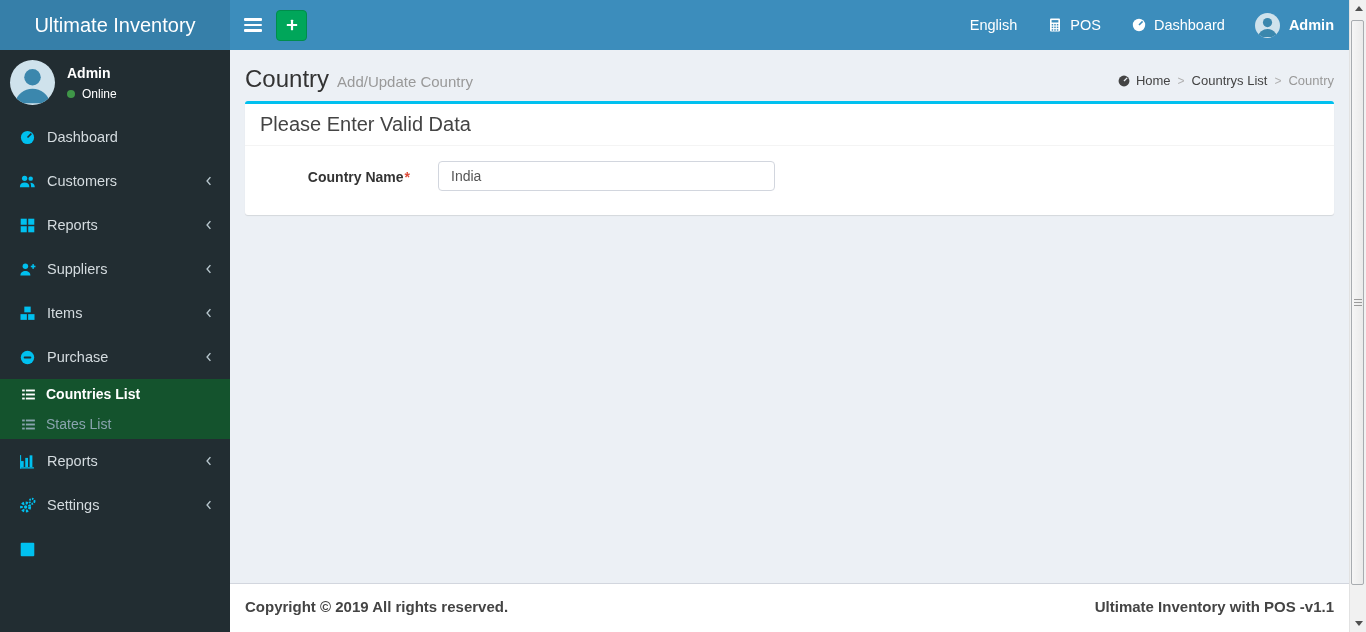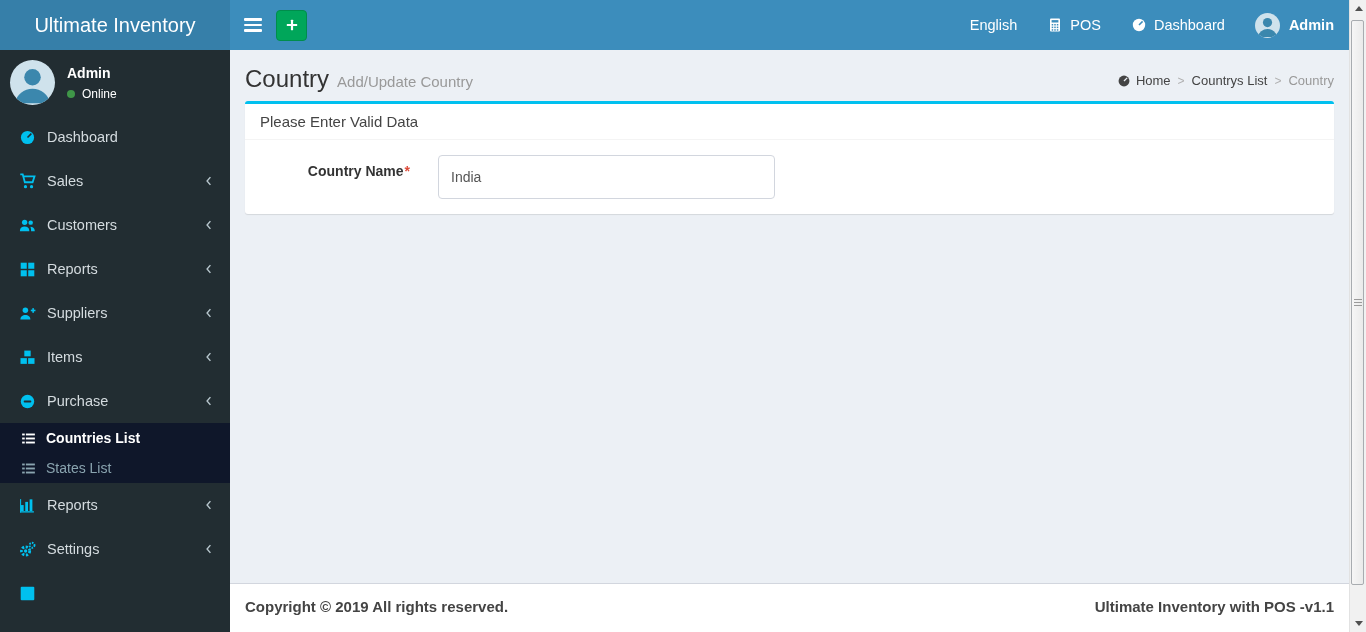--- a/index.html
+++ b/index.html
@@ -26,21 +26,21 @@
 
   .menu { list-style:none; }
   .menu-item {
     height:44px; display:flex; align-items:center; padding:0 14px 0 16px;
     border-left:3px solid transparent; color:#d4dbdf; cursor:pointer; font-size:14.5px;
   }
   .menu-item .mi-icon { width:17px; height:17px; color:#00c0ef; flex:none; display:flex; align-items:center; --knock:#222d32; }
   .menu-item .mi-label { margin-left:11px; flex:1; }
   .menu-item .chev { color:#b8c7ce; width:14px; height:14px; flex:none; }
   .menu-item.active { background:#1e282c; border-left-color:#3c8dbc; color:#fff; }
-  .submenu { list-style:none; background:#0f172a; }
+  .submenu { list-style:none; background:#14532d; }
   .submenu-item {
     height:30px; display:flex; align-items:center; padding-left:21px;
     color:#8aa4af; cursor:pointer; font-size:14px;
   }
   .submenu-item .mi-icon { width:15px; height:15px; color:#8aa4af; display:flex; align-items:center; }
   .submenu-item .mi-label { margin-left:10px; }
   .submenu-item.active { color:#fff; font-weight:bold; }
   .submenu-item.active .mi-icon { color:#fff; }
 
   
@@ -70,26 +70,26 @@
   .breadcrumb { position:absolute; right:15px; top:23px; list-style:none; display:flex; align-items:center; font-size:13px; }
   .breadcrumb .bc-icon { width:14px; height:14px; margin-right:5px; color:#444; display:flex; align-items:center; --knock:#ecf0f5; }
   .breadcrumb a { color:#444; text-decoration:none; cursor:pointer; }
   .breadcrumb .sep { color:#b0b0b0; padding:0 7px; font-size:12px; }
   .breadcrumb .current { color:#999; }
 
   .box {
     margin:8px 15px 0 15px; background:#fff; border-top:3px solid #00c0ef;
     border-radius:3px; box-shadow:0 1px 1px rgba(0,0,0,.1);
   }
-  .box-header { padding:9px 15px; font-size:15px; color:#444; border-bottom:1px solid #f4f4f4; }
+  .box-header { padding:9px 15px; font-size:20px; color:#444; border-bottom:1px solid #f4f4f4; }
   .box-body { padding:15px; display:flex; min-height:69px; }
   .form-label { width:150px; text-align:right; font-weight:bold; color:#333; font-size:14px; padding-top:8px; flex:none; }
   .req { color:#dd4b39; margin-left:1px; }
   .form-input {
-    margin-left:28px; width:337px; height:44px; border:1px solid #d2d6de; border-radius:4px;
+    margin-left:28px; width:337px; height:30px; border:1px solid #d2d6de; border-radius:4px;
     padding:0 12px; font-size:14px; color:#555; font-family:inherit; outline:none; background:#fff;
   }
   .box-footer { border-top:1px solid #f0f0f0; padding:14px 0 15px 0; text-align:center; }
   .btn { width:141px; height:32px; border-radius:3px; color:#fff; font-size:15px; font-family:inherit; cursor:pointer; margin:0 14px; }
   .btn-save { background:#0ba65a; border:1px solid #089a52; }
   .btn-close { background:#f39c12; border:1px solid #e08e0b; }
 
   
   .main-footer {
     position:absolute; left:230px; top:583px; width:1119px; height:49px; background:#fff;
@@ -140,35 +140,20 @@
 
   <ul class="menu">
     <li class="menu-item">
       <span class="mi-icon">
           <svg width="17" height="17" viewBox="0 0 16 16" fill="currentColor">
             <circle cx="8" cy="8" r="6.2"></circle>
             <line class="kn" x1="8" y1="8" x2="11.6" y2="4.4" stroke-width="1.5"></line>
           </svg>
         </span>
       <span class="mi-label">Dashboard</span>
-    </li>
-    <li class="menu-item">
-      <span class="mi-icon">
-          <svg width="17" height="17" viewBox="0 0 16 16" fill="currentColor">
-            <path d="M1.2 1.3h2.3l2 7.4h7.3l1.8-5.5H4.3" fill="none" stroke="currentColor" stroke-width="1.7"></path>
-            <circle cx="6.1" cy="12.9" r="1.5"></circle>
-            <circle cx="11.8" cy="12.9" r="1.5"></circle>
-          </svg>
-        </span>
-      <span class="mi-label">Sales</span>
-      <span class="chev">
-          <svg width="14" height="14" viewBox="0 0 16 16">
-            <path d="M9.6 3.6L5.8 8l3.8 4.4" fill="none" stroke="currentColor" stroke-width="1.6"></path>
-          </svg>
-        </span>
     </li>
     <li class="menu-item">
       <span class="mi-icon">
           <svg width="17" height="17" viewBox="0 0 16 16" fill="currentColor">
             <circle cx="5.3" cy="5" r="2.5"></circle>
             <circle cx="11" cy="5.3" r="2.1"></circle>
             <path d="M.9 12.9c0-2.5 2-3.9 4.4-3.9s4.4 1.4 4.4 3.9v.5H.9z"></path>
             <path d="M10.7 9.1c2.1.1 4.1 1.3 4.1 3.5v.8h-3.4c0-1.8-.2-3.1-.7-4.3z"></path>
           </svg>
         </span>

